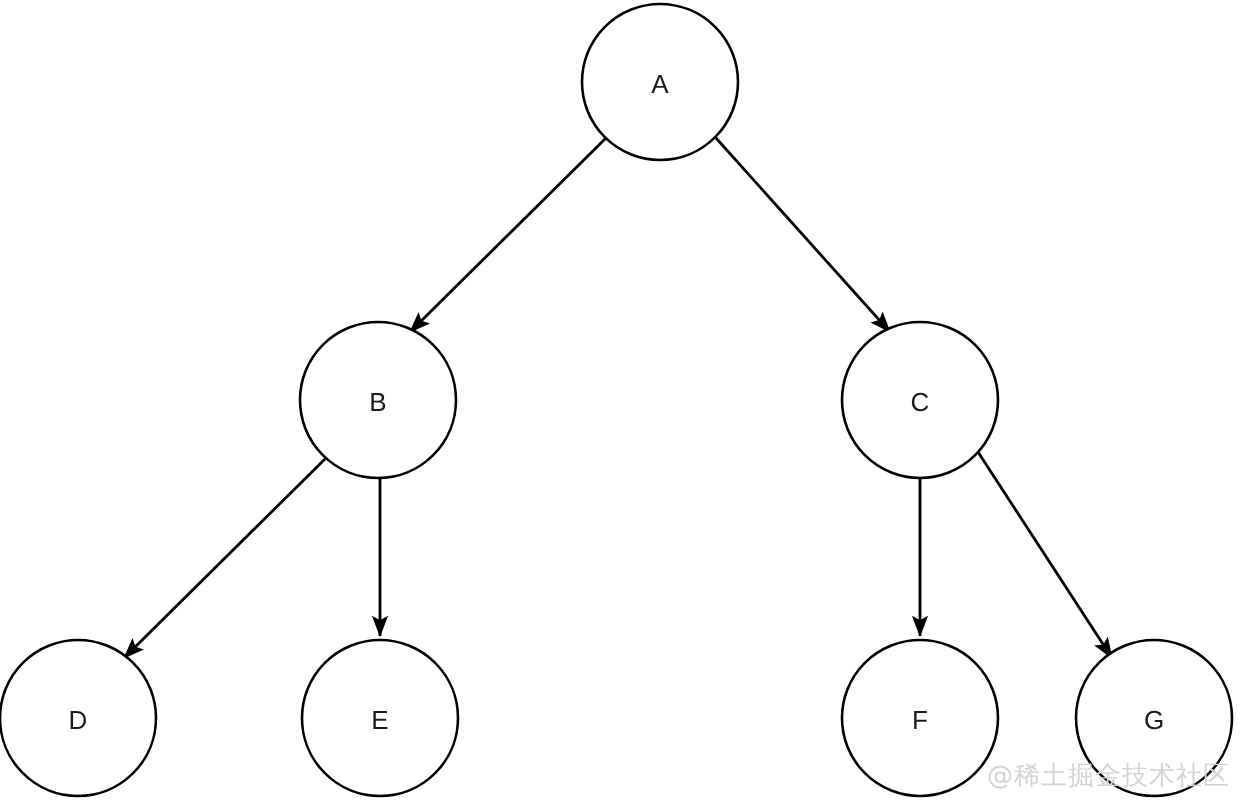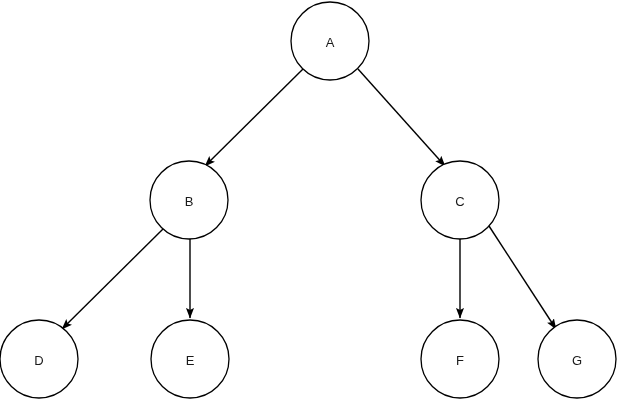--- a/index.html
+++ b/index.html
@@ -101,13 +101,14 @@
           <circle cx="460" cy="359" r="39" class="node-circle" fill="#ffffff" stroke="#000000"></circle>
           <text x="460" y="360" class="node-label" fill="#1a1a1a">F</text>
         </g>
         <g>
           <circle cx="577" cy="359" r="39" class="node-circle" fill="#ffffff" stroke="#000000"></circle>
           <text x="577" y="360" class="node-label" fill="#1a1a1a">G</text>
         </g>
       </g>
   </svg>
 
+  <div class="watermark-text">@稀土掘金技术社区</div>
 </div>
 
 </body></html>

